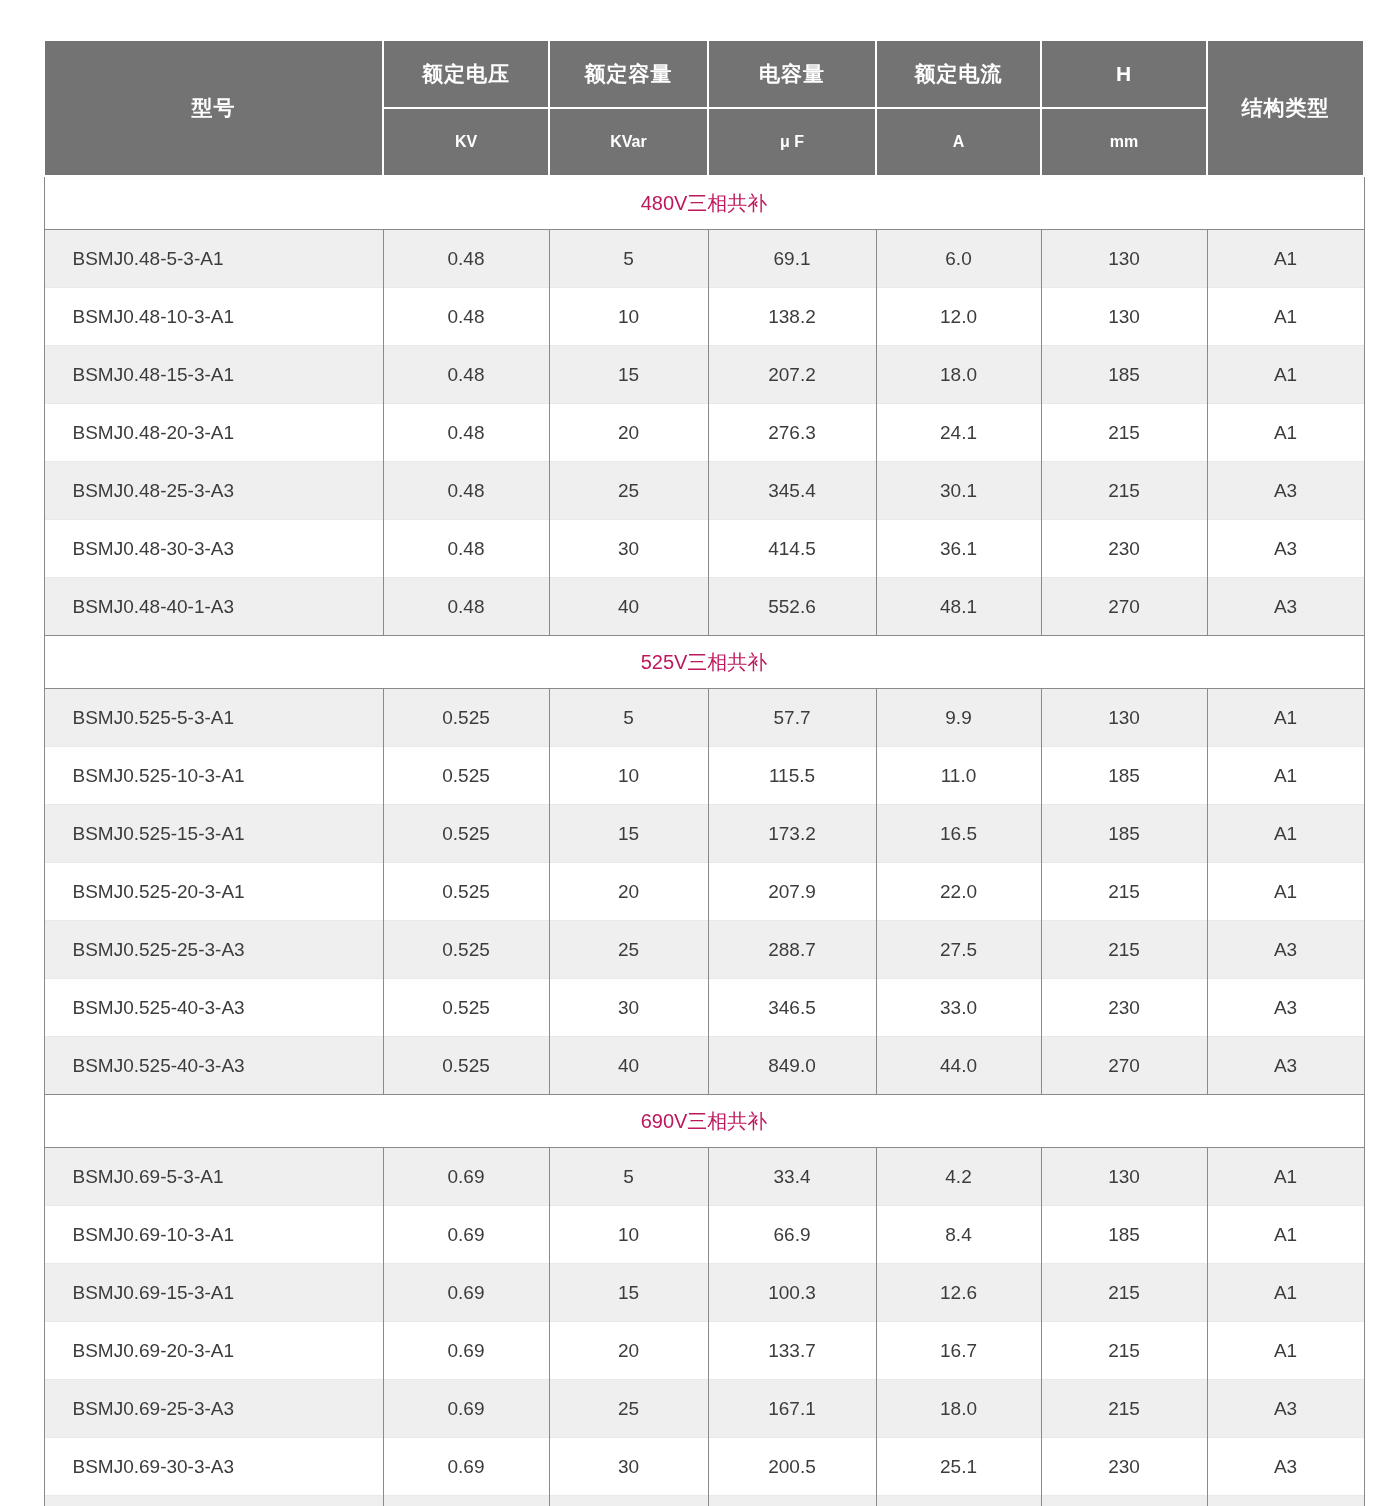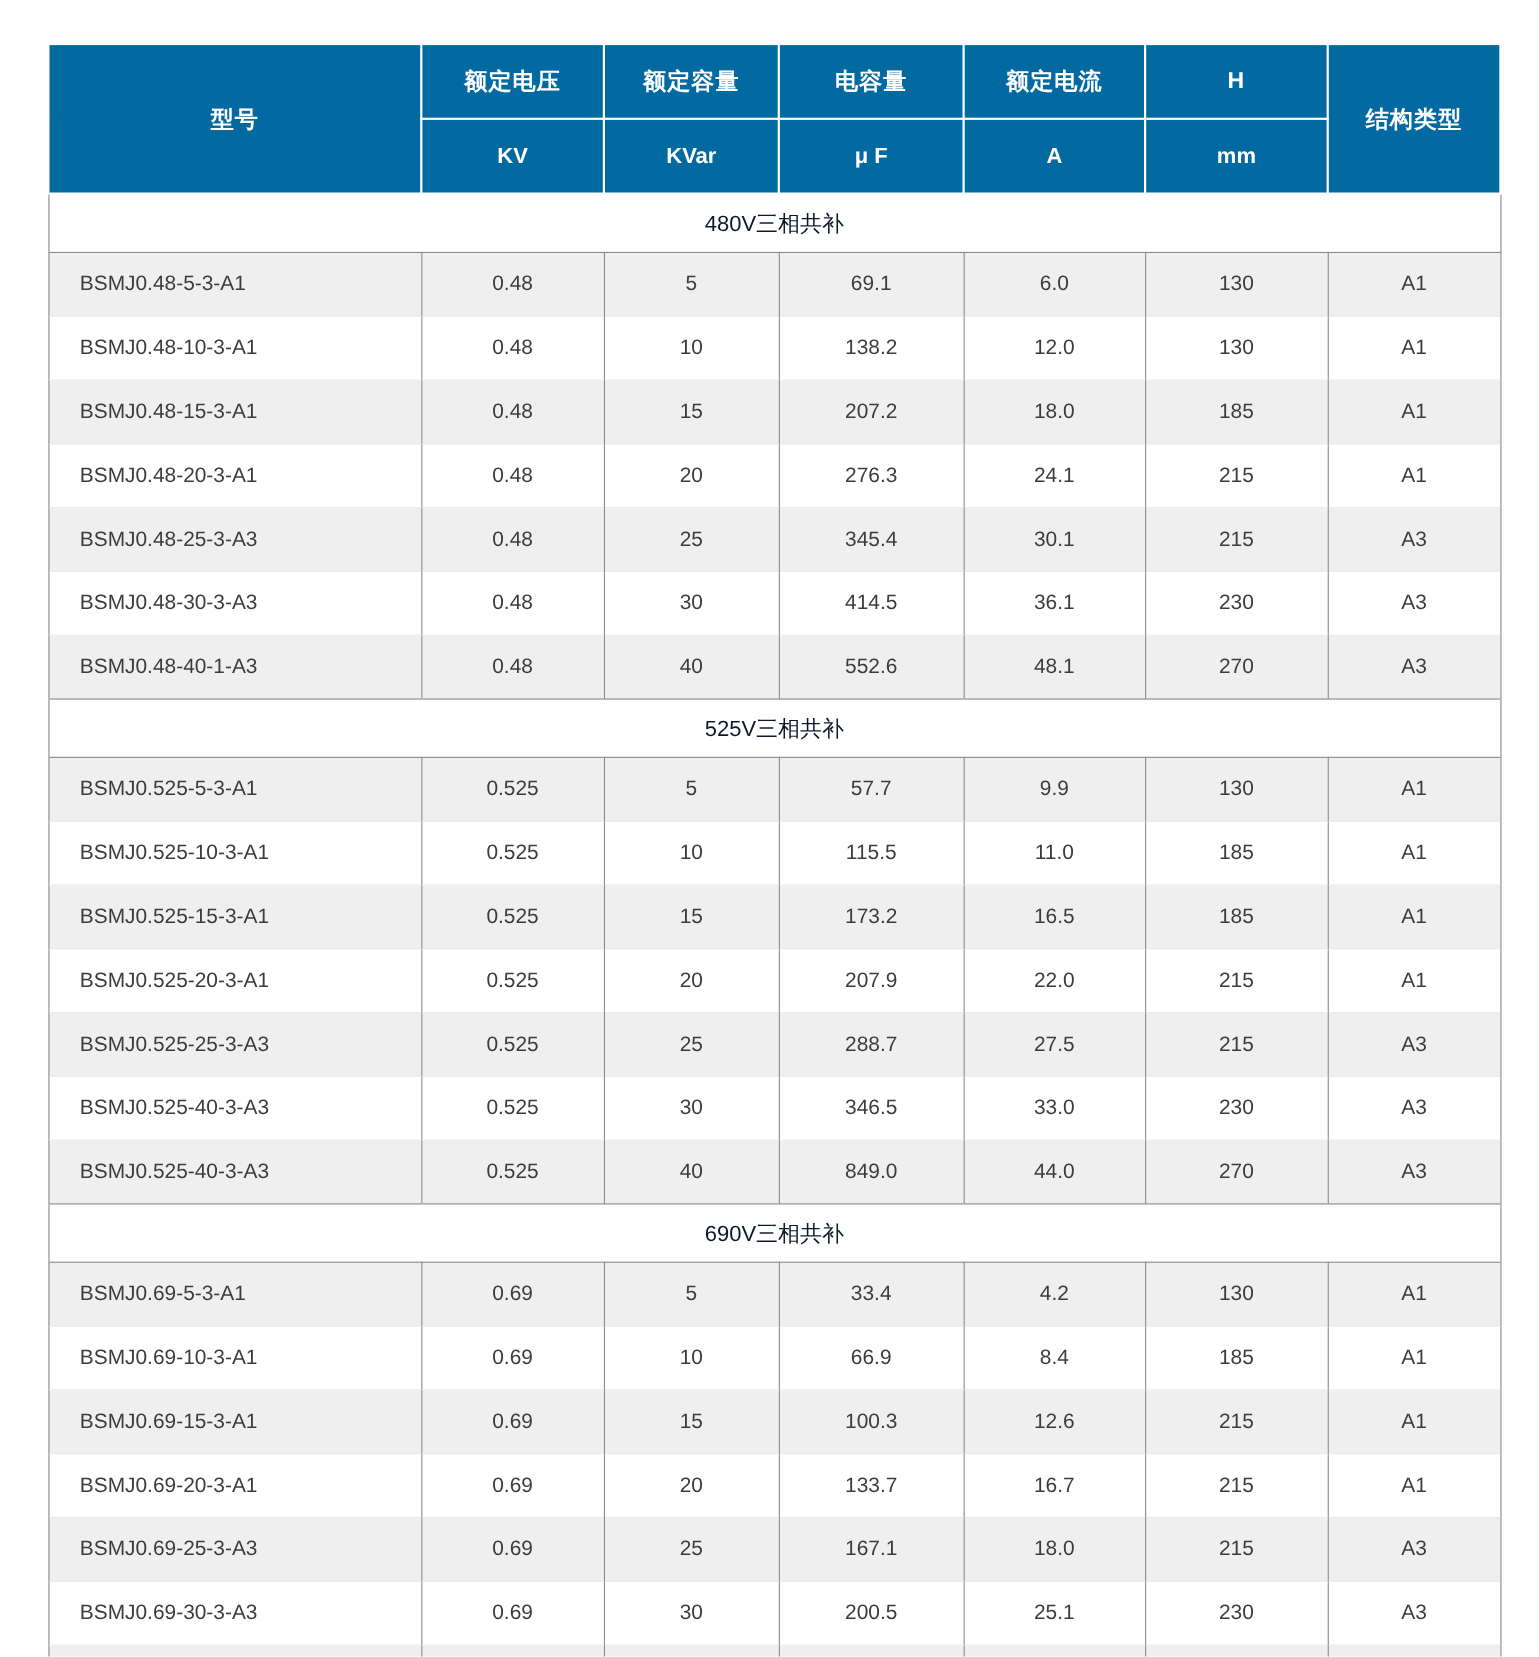--- a/index.html
+++ b/index.html
@@ -16,32 +16,32 @@
   table.spec-table {
     position: absolute;
     left: 43px;
     top: 39px;
     width: 1320px;
     border-collapse: collapse;
     table-layout: fixed;
     border: 1px solid #8a8a8a;
   }
   thead th {
-    background: #0369a1;
+    background: #737373;
     color: #ffffff;
     font-weight: bold;
     font-size: 21px;
     height: 64px;
     border: 2px solid #ffffff;
     text-align: center;
     vertical-align: middle;
     letter-spacing: 1px;
   }
   thead th.unit {
-    font-size: 20px;
+    font-size: 16px;
     letter-spacing: 0;
   }
   tbody td {
     font-size: 19px;
     color: #3c3c3c;
     text-align: center;
     vertical-align: middle;
     background: #ffffff;
   }
   tr.data-row td {
@@ -53,21 +53,21 @@
   tr.data-row.stripe td {
     background: #efefef;
   }
   tr.data-row td.model {
     text-align: left;
     padding-left: 28px;
   }
   tr.section-row td {
     height: 50px;
     font-size: 20px;
-    color: #0f172a;
+    color: #be185d;
     background: #ffffff;
     border-top: 1px solid #8a8a8a;
     border-bottom: 1px solid #8a8a8a;
   }
 </style>
 </head>
 <body>
 
 <table class="spec-table">
   <colgroup>

